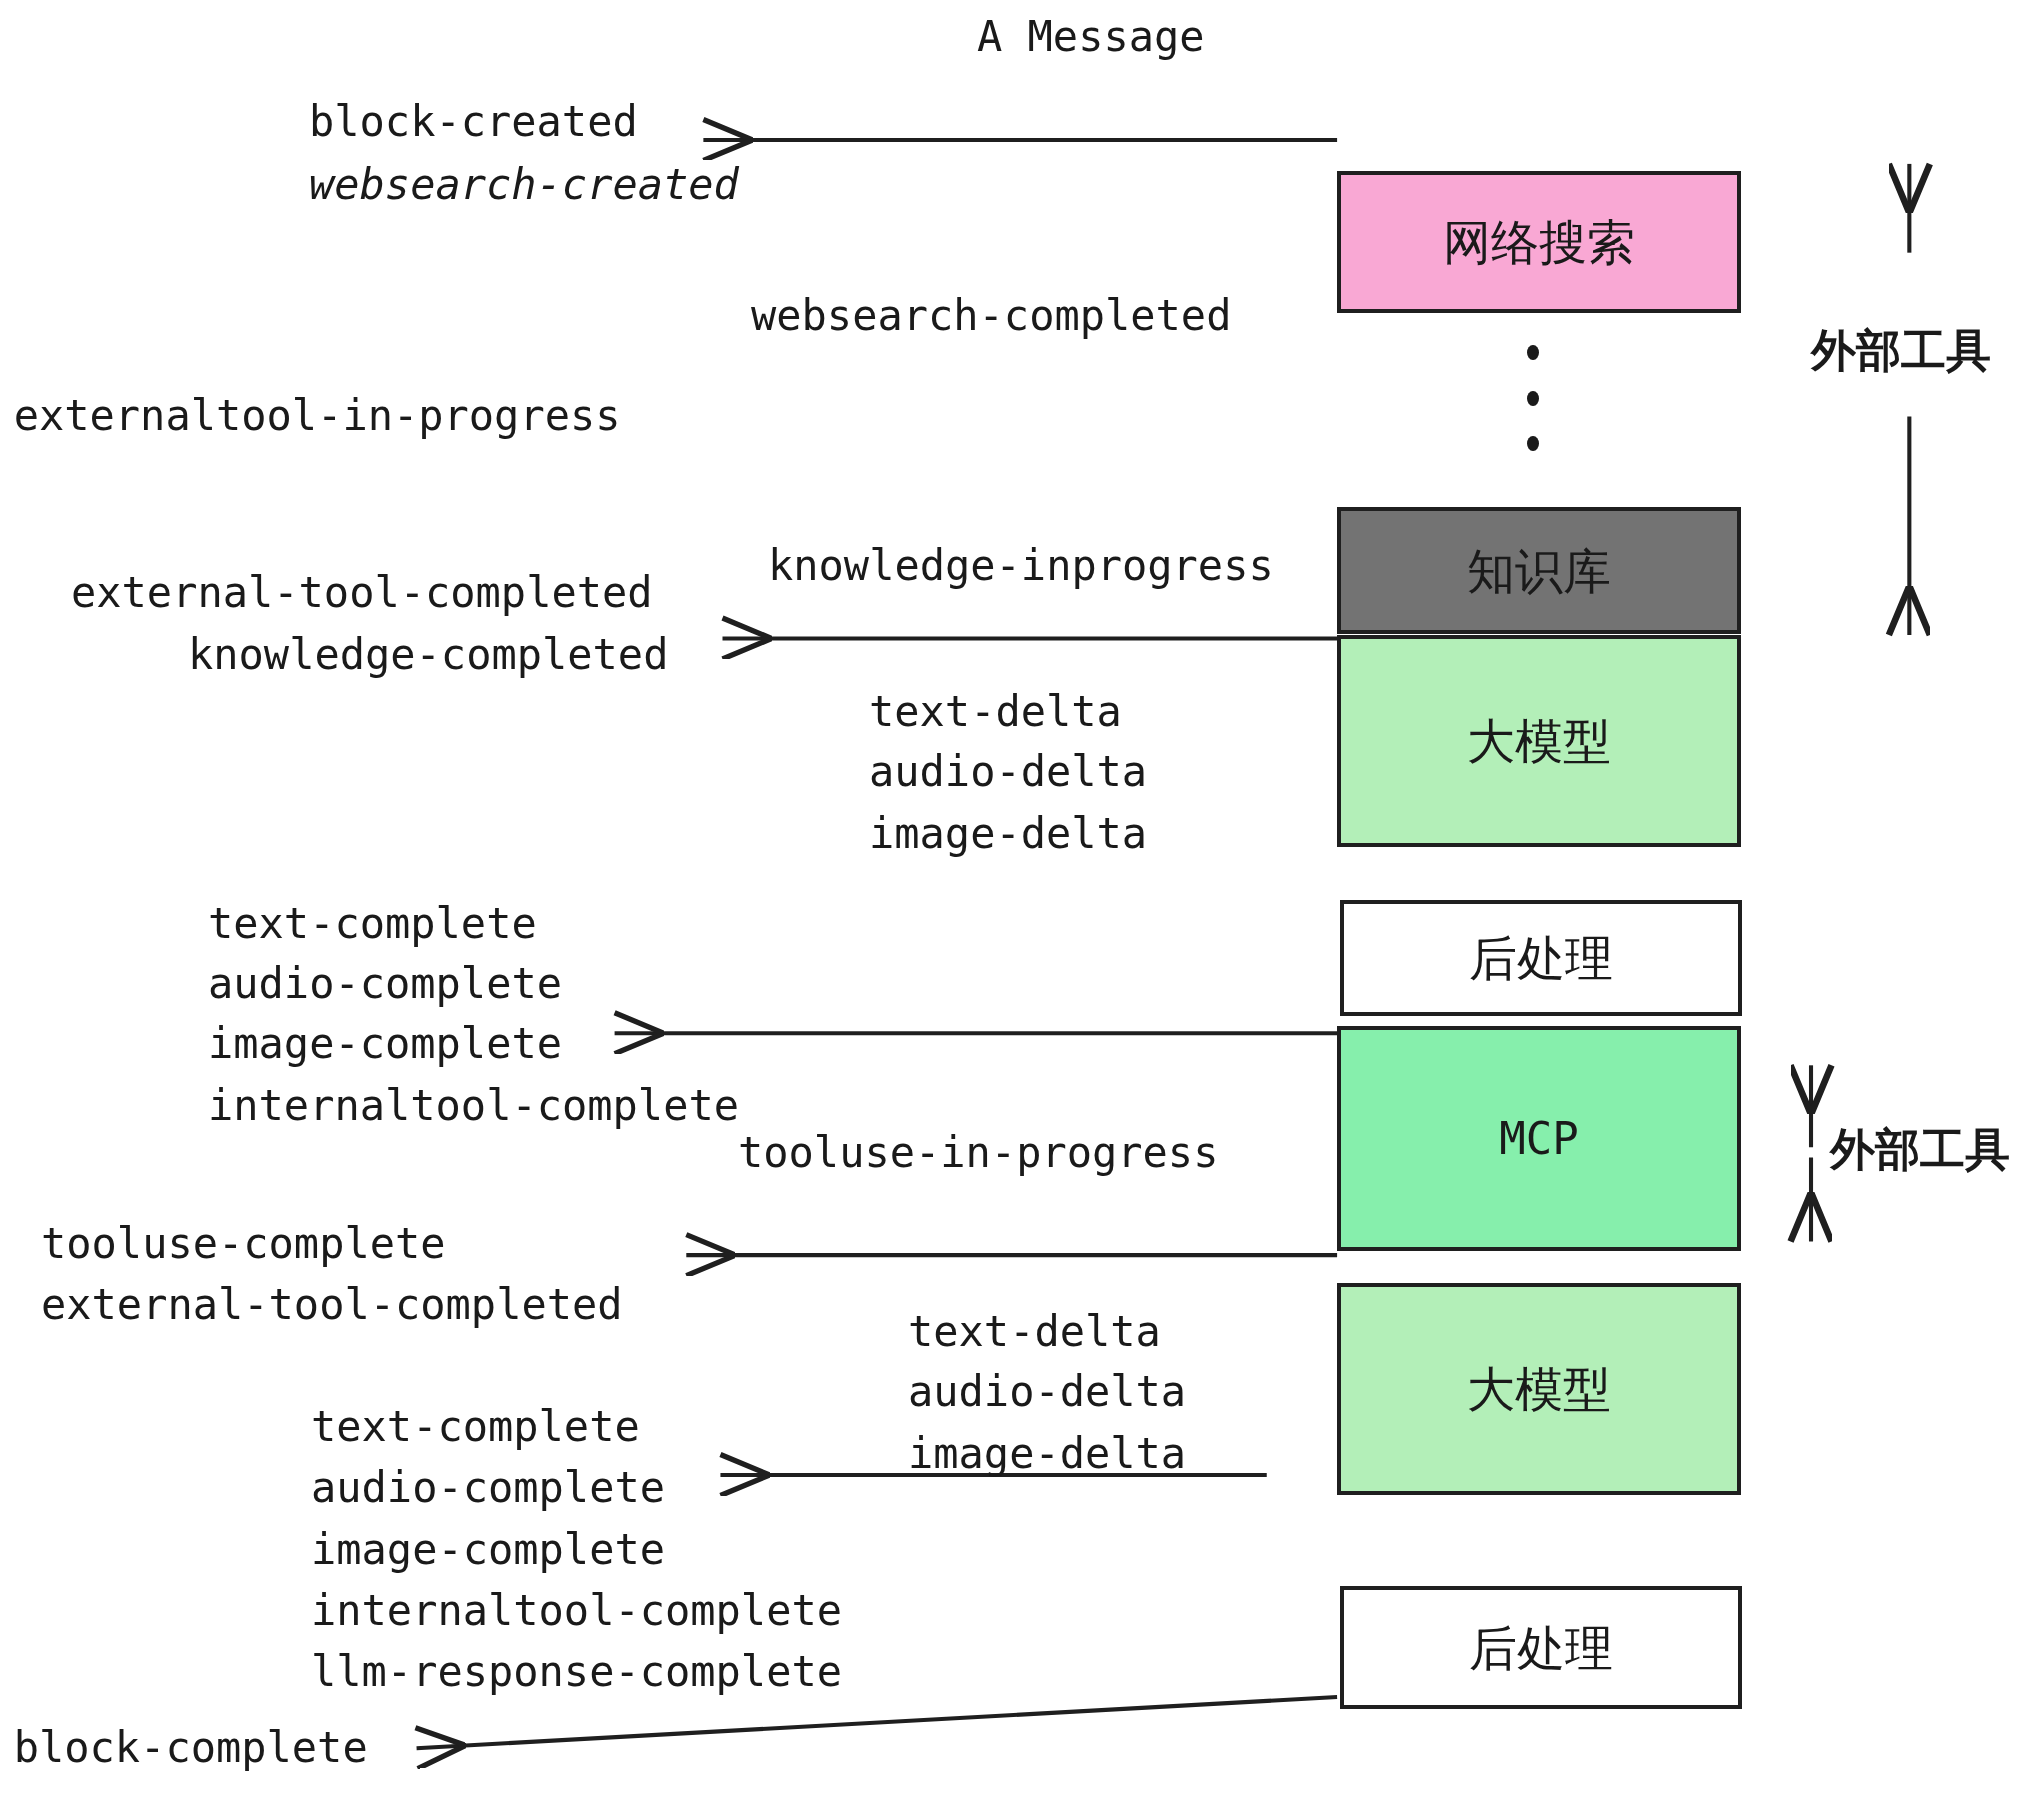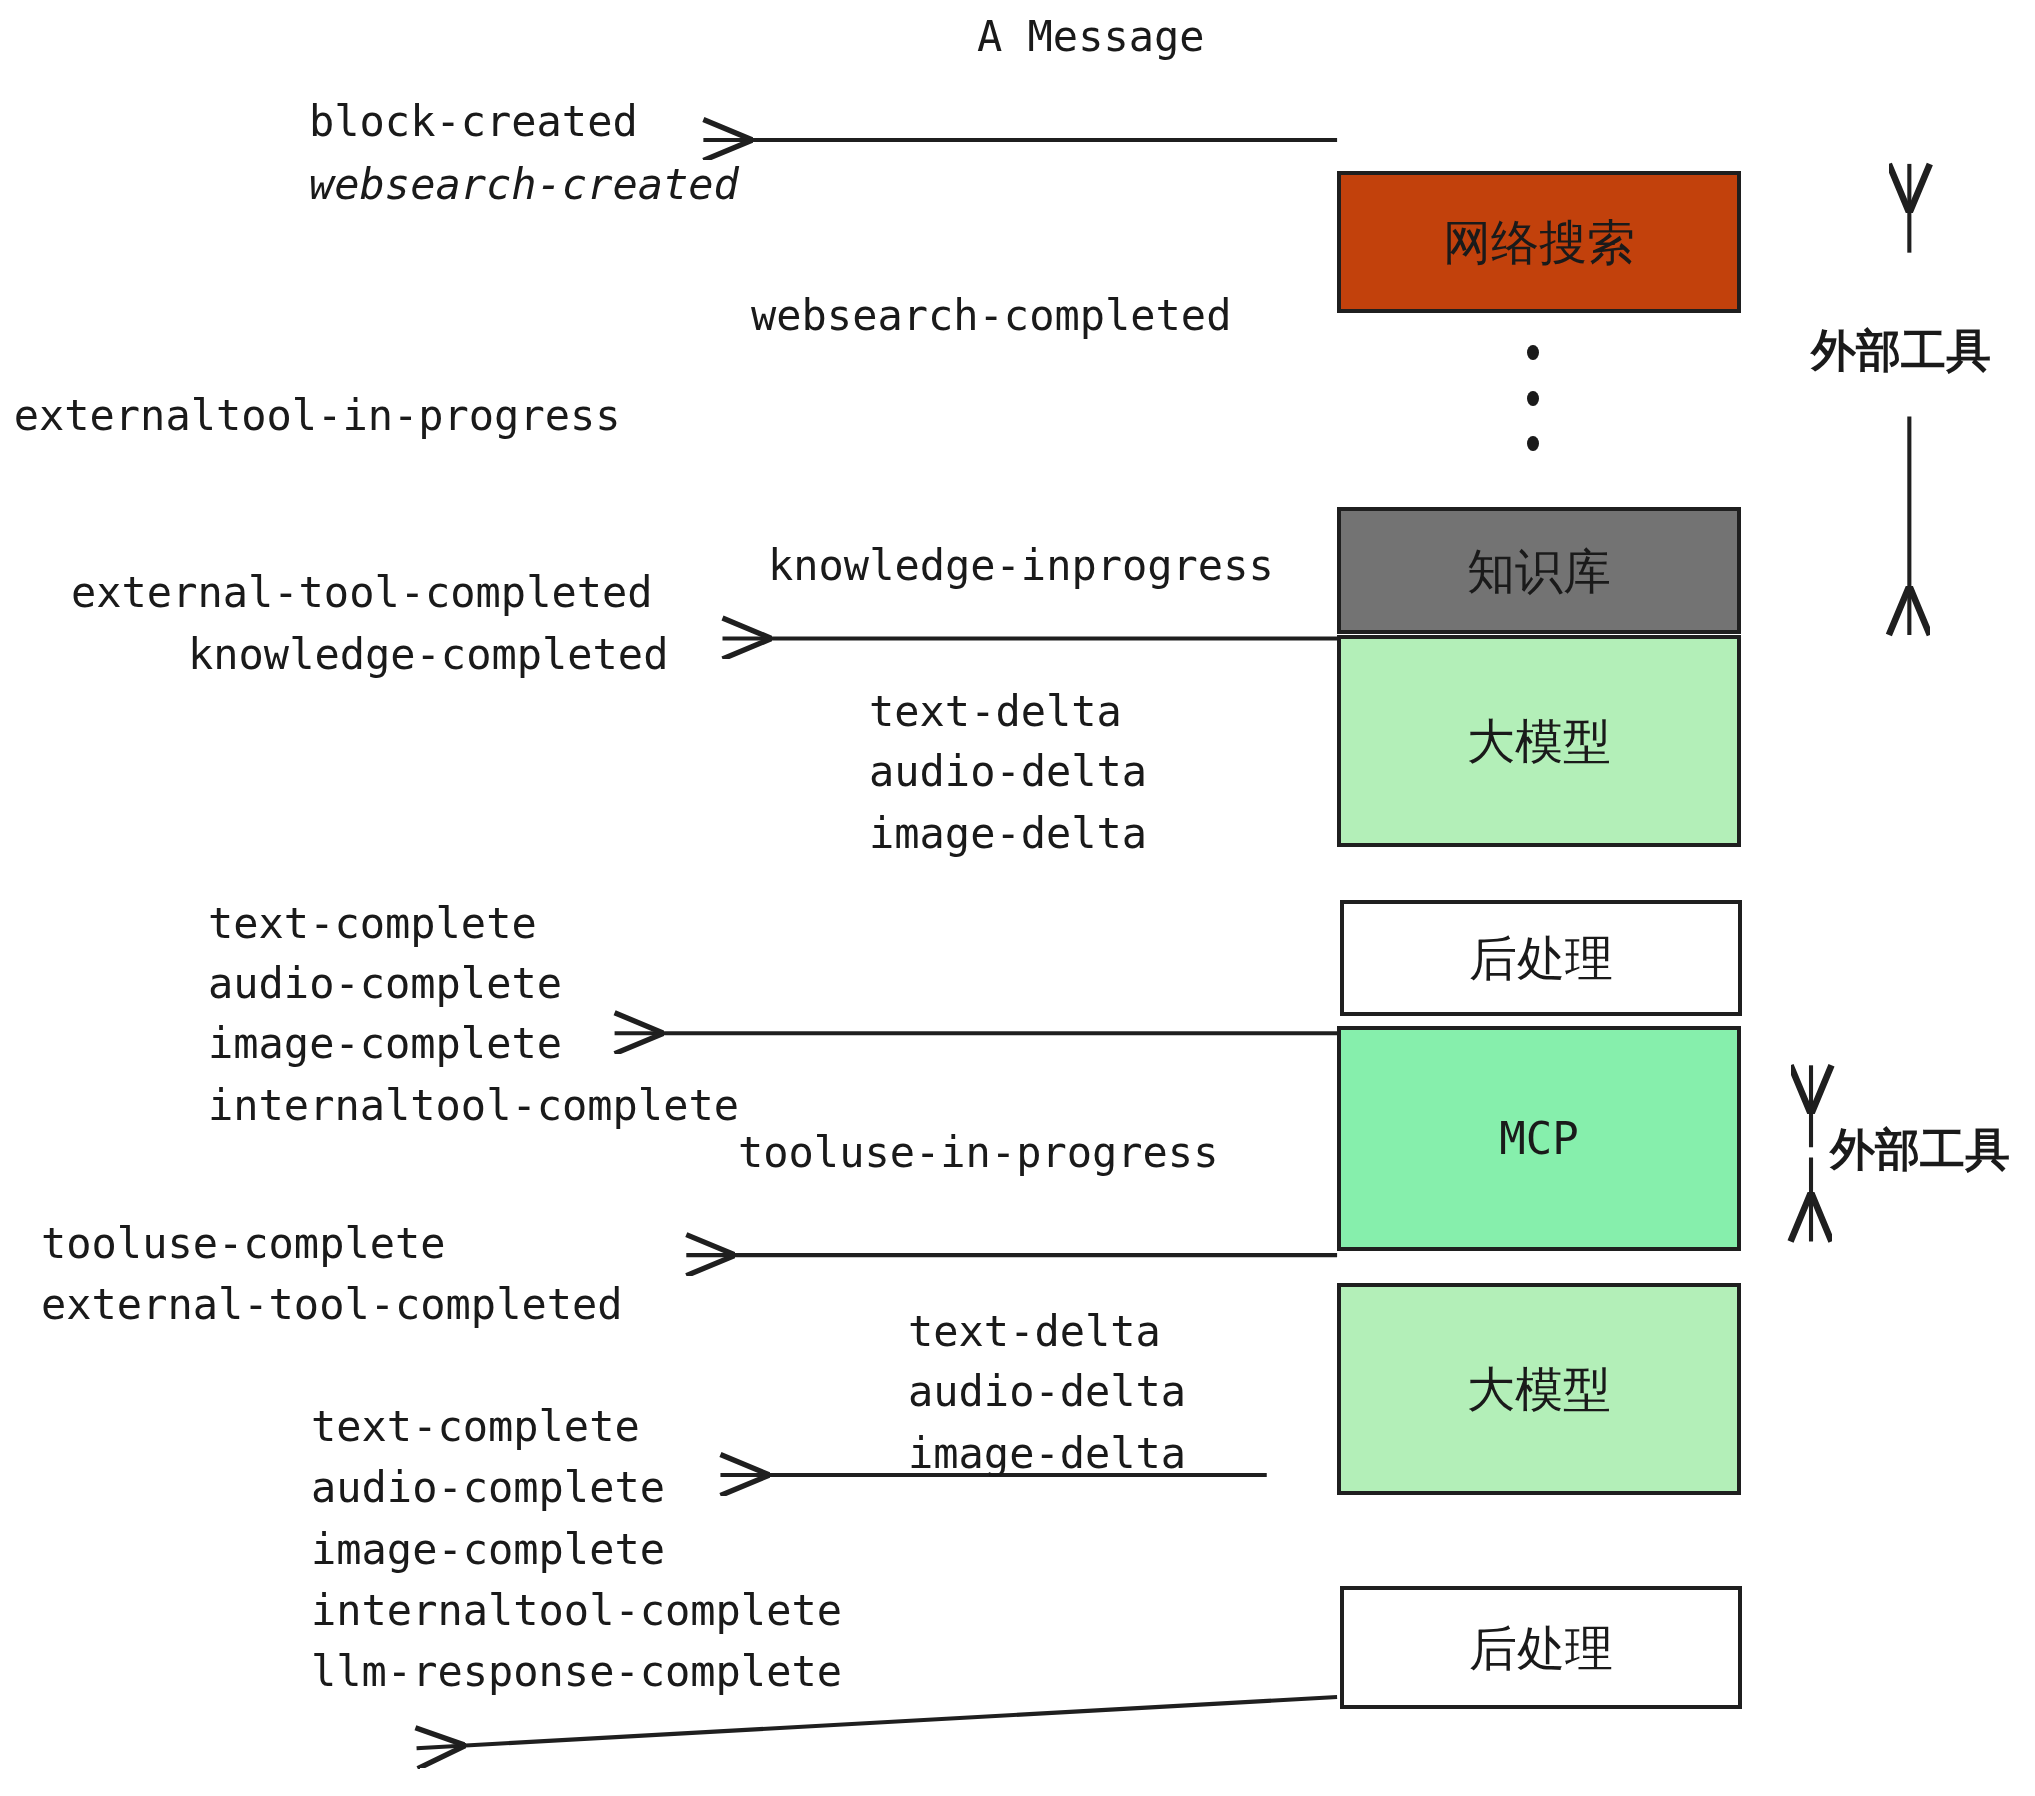--- a/index.html
+++ b/index.html
@@ -124,21 +124,21 @@
       <line x1="2796" y1="370" x2="2796" y2="240" stroke="#1f1f1f" stroke-width="6" marker-end="url(#ahv)"></line>
       <line x1="2796" y1="610" x2="2796" y2="930" stroke="#1f1f1f" stroke-width="6" marker-end="url(#ahv)"></line>
     </g>
 
     <g>
       <line x1="2652" y1="1680" x2="2652" y2="1560" stroke="#1f1f1f" stroke-width="6" marker-end="url(#ahv)"></line>
       <line x1="2652" y1="1695" x2="2652" y2="1818" stroke="#1f1f1f" stroke-width="6" marker-end="url(#ahv)"></line>
     </g>
   </svg>
 
-  <div class="box" style="left:1337px; top:171px; width:404px; height:142px; background:#c2410c;">
+  <div class="box" style="left:1337px; top:171px; width:404px; height:142px; background:#f9a8d4;">
     <span class="lbl">网络搜索</span>
   </div>
 
   <div class="dots" style="left:1526px; top:345px; width:13.7px; height:106px;">
     <span></span>
       <span></span>
       <span></span>
   </div>
 
   <div class="box" style="left:1337px; top:507px; width:404px; height:127px; background:#737373;">
@@ -194,15 +194,16 @@
   <div class="evt" style="left:908px; top:1311px;">text-delta</div>
   <div class="evt" style="left:908px; top:1371px;">audio-delta</div>
   <div class="evt" style="left:908px; top:1433px;">image-delta</div>
 
   <div class="evt" style="left:311px; top:1406px;">text-complete</div>
   <div class="evt" style="left:311px; top:1467px;">audio-complete</div>
   <div class="evt" style="left:311px; top:1529px;">image-complete</div>
   <div class="evt" style="left:311px; top:1590px;">internaltool-complete</div>
   <div class="evt" style="left:311px; top:1651px;">llm-response-complete</div>
 
+  <div class="evt" style="left:13.7px; top:1727px;">block-complete</div>
 
 </div>
 
 
 </body></html>

